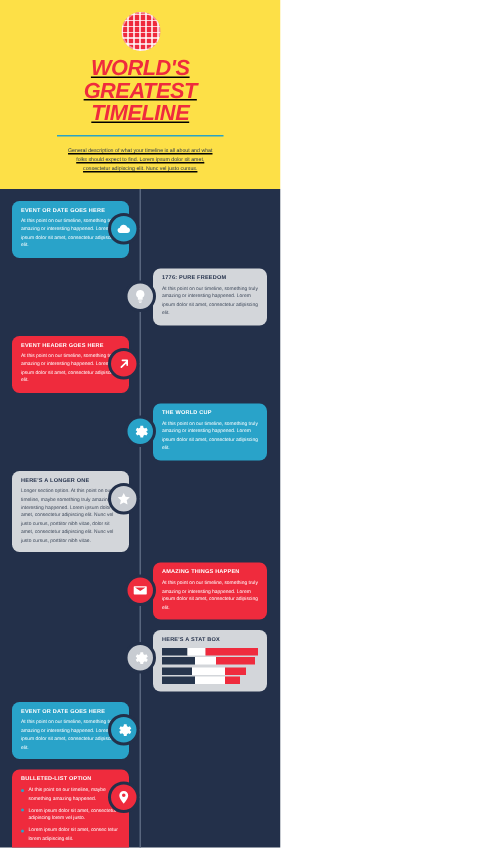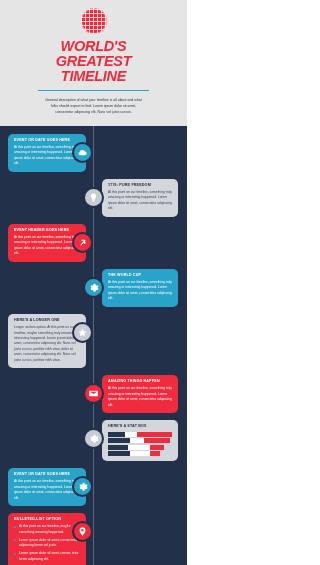--- a/index.html
+++ b/index.html
@@ -6,23 +6,24 @@
   body {
     width:187px; height:565px;
     font-family:"Liberation Sans", sans-serif;
     background:#ffffff;
     overflow:hidden;
   }
   .page { position:relative; width:187px; height:565px; }
 
   
   .header {
-    background:#e5e5e5;
+    background:#fde047;
     padding:8px 24px 10px;
     text-align:center;
+    text-decoration:underline;
   }
   .globe {
     width:26px; height:26px; margin:0 auto 5px;
     border-radius:50%;
     background:
       repeating-linear-gradient(90deg, rgba(255,255,255,.75) 0 1px, transparent 1px 4px),
       repeating-linear-gradient(0deg, rgba(255,255,255,.75) 0 1px, transparent 1px 4px),
       #ef2b3d;
     position:relative;
   }

